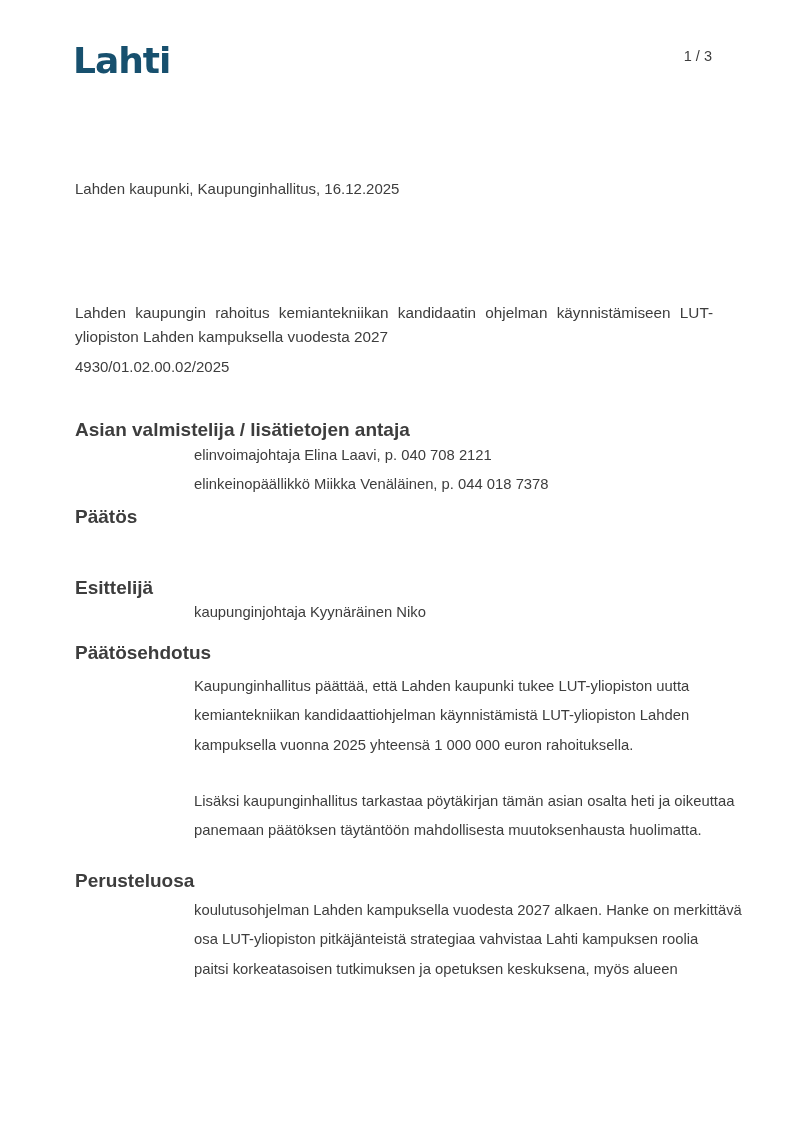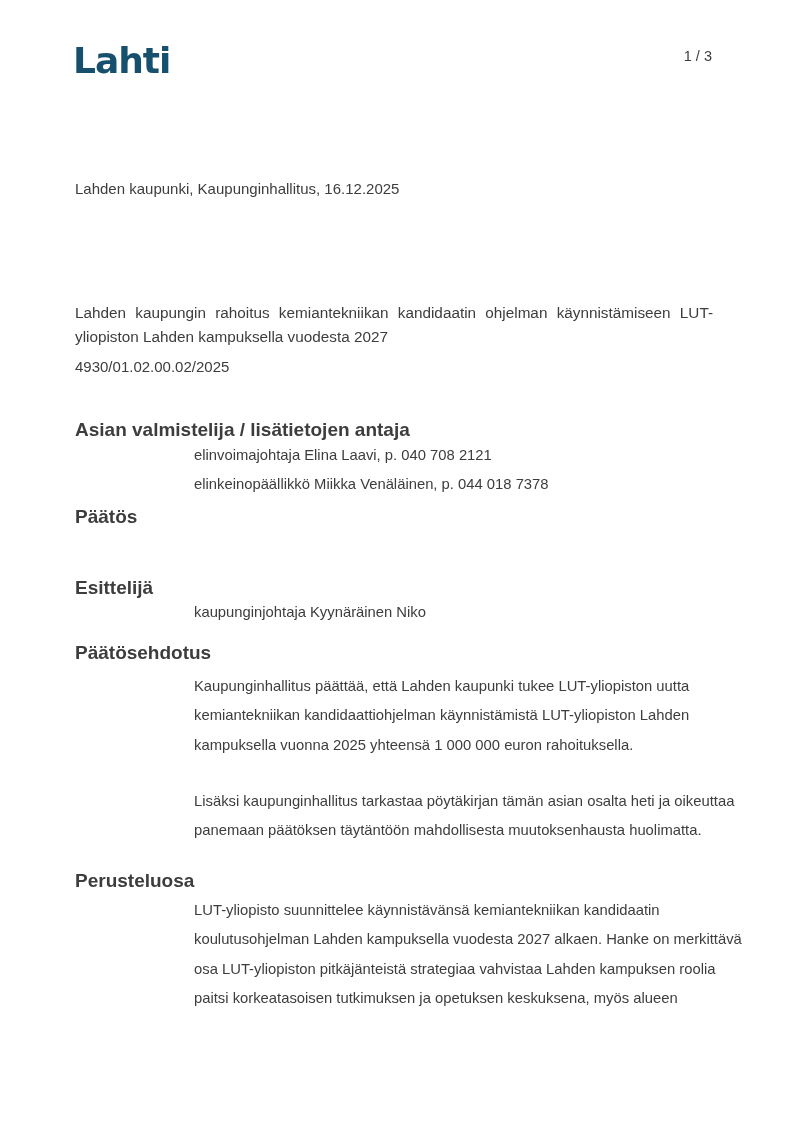--- a/index.html
+++ b/index.html
@@ -114,19 +114,18 @@
     <div class="line">kemiantekniikan kandidaattiohjelman käynnistämistä LUT-yliopiston Lahden</div>
     <div class="line">kampuksella vuonna 2025 yhteensä 1 000 000 euron rahoituksella.</div>
   </div>
   <div class="abs indent-block proposal-p2">
     <div class="line">Lisäksi kaupunginhallitus tarkastaa pöytäkirjan tämän asian osalta heti ja oikeuttaa</div>
     <div class="line">panemaan päätöksen täytäntöön mahdollisesta muutoksenhausta huolimatta.</div>
   </div>
 
   <div class="abs sec-heading h-rationale">Perusteluosa</div>
   <div class="abs indent-block rationale-p">
-    <div class="line">LUT-yliopisto suunnittelee käynnistävänsä kemiantekniikan kandidaatin</div>
     <div class="line">koulutusohjelman Lahden kampuksella vuodesta 2027 alkaen. Hanke on merkittävä</div>
-    <div class="line">osa LUT-yliopiston pitkäjänteistä strategiaa vahvistaa Lahden kampuksen roolia</div>
+    <div class="line">osa LUT-yliopiston pitkäjänteistä strategiaa vahvistaa Lahti kampuksen roolia</div>
     <div class="line">paitsi korkeatasoisen tutkimuksen ja opetuksen keskuksena, myös alueen</div>
   </div>
 
 </div>
 
 </body></html>

